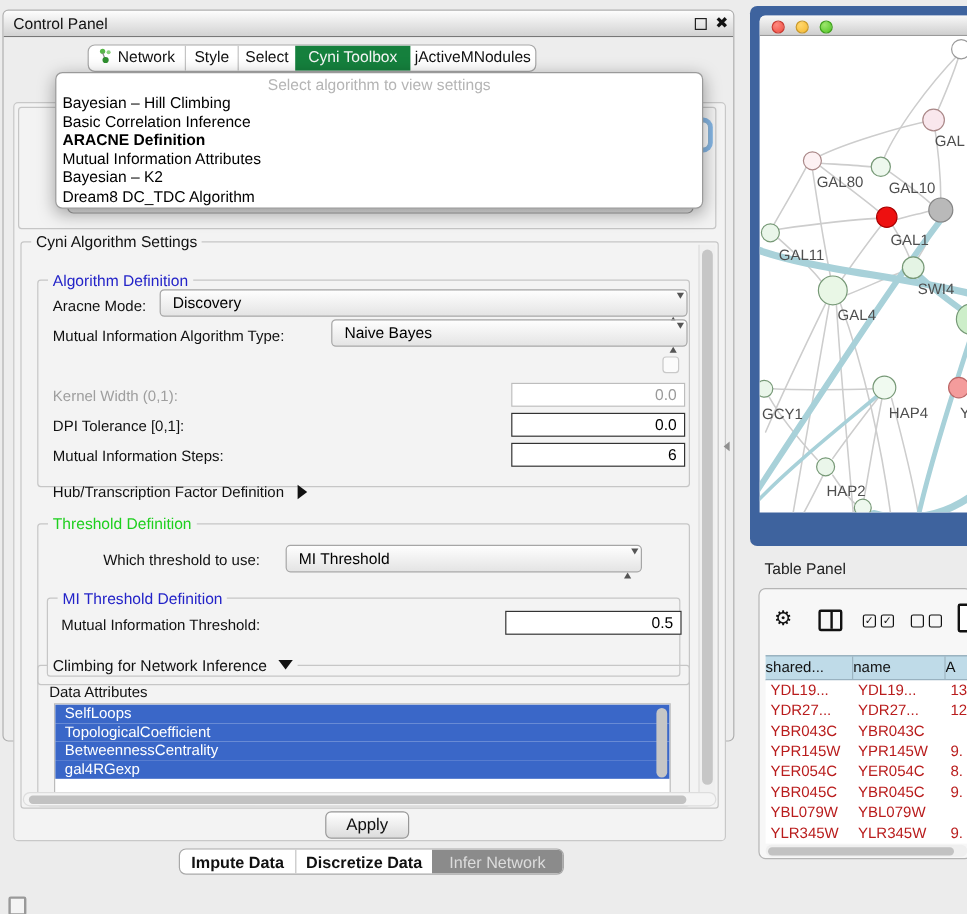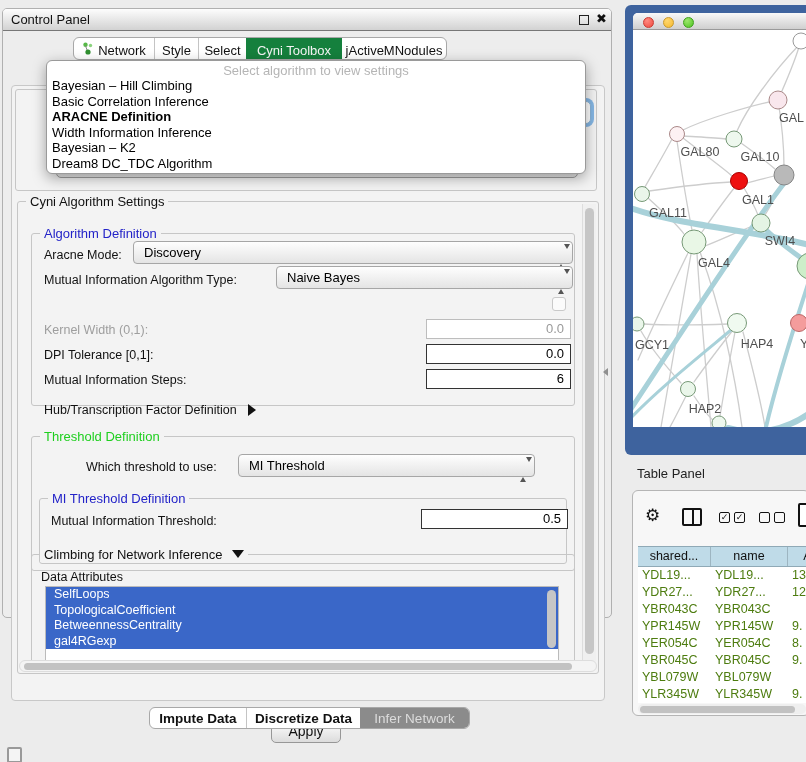--- a/index.html
+++ b/index.html
@@ -16,22 +16,22 @@
   #cp-titlebar { left:0; top:0; width:608px; height:22px;
     background:linear-gradient(#fdfdfd,#d2d2d2); border-bottom:1px solid #777;
     border-radius:4px 4px 0 0; }
   #cp-title { left:8px; top:3px; font-size:13px; color:#111; }
   #float-btn { left:576px; top:6px; width:10px; height:10px; border:1.5px solid #222; }
   #close-btn { left:593px; top:2px; font-size:13px; font-weight:bold; color:#111; }
 
   
   #tab-bar { left:70px; top:28px; height:23px; display:flex;
     border:1px solid #a8a8a8; border-radius:6px; overflow:hidden; background:#fff; }
-  .tab { height:100%; display:flex; align-items:center; justify-content:center;
-    font-size:13px; color:#111; border-left:1px solid #c4c4c4; padding:12px 2px; }
+  .tab { height:100%; display:flex; justify-content:center;
+    font-size:13px; color:#111; border-left:1px solid #c4c4c4; padding:2px 2px; }
   .tab:first-child { border-left:none; }
   .tab.selected { background:#15803d; color:#f5f5f5; border-left:none; }
   .tab.selected + .tab { border-left:none; }
   .tab .net-ic { margin-right:5px; display:inline-block; }
 
   
   #content-panel { left:8px; top:76px; width:594px; height:616px;
     background:#f3f3f3; border:1px solid #c8c8c8; border-radius:4px; }
 
   
@@ -101,21 +101,21 @@
     border-left:1px solid #ddd; }
   #v-thumb { position:absolute; left:2px; top:4px; width:9px; height:446px;
     background:#c6c6c6; border-radius:5px; }
   #h-scroll { left:16px; top:651px; width:578px; height:12px; background:#f4f4f4;
     border:1px solid #ddd; border-radius:6px; }
   #h-thumb { position:absolute; left:4px; top:1.5px; width:548px; height:7px;
     background:#c2c2c2; border-radius:4px; }
 
   #apply-btn { left:268px; top:667px; width:70px; height:23px;
     background:linear-gradient(#ffffff,#dcdcdc); border:1px solid #979797; border-radius:5px;
-    text-align:center; line-height:21px; font-size:14px;margin-top:44px; }
+    text-align:center; line-height:21px; font-size:14px; }
 
   #bottom-tabs { left:146px; top:698px; height:22px; display:flex;
     border:1px solid #a8a8a8; border-radius:6px; overflow:hidden; background:#fff; }
   .btab { height:100%; display:flex; align-items:center; justify-content:center;
     font-size:13.5px; font-weight:bold; color:#111; border-left:1px solid #c4c4c4; }
   .btab:first-child { border-left:none; }
   .btab.selected { background:#8b8b8b; color:#dcdcdc; border-left:none; font-weight:normal; }
 
   
   #splitter-arrow { left:603px; top:368px; width:0; height:0;
@@ -147,25 +147,25 @@
   #col-icon i { position:absolute; left:8px; top:0; width:2px; height:14px; background:#111; display:block; }
   .cb-pair { top:21px; display:flex; gap:4px; }
   .cb { width:11px; height:11px; border:1.5px solid #111; border-radius:2px; font-size:9px;
     line-height:9px; text-align:center; color:#111; }
   #checked-pair { left:86px; }
   #unchecked-pair { left:126px; }
   #doc-icon { left:165px; top:12px; width:18px; height:24px; border:2px solid #111; border-radius:2px; background:#fff; }
 
   #table-header { left:5px; top:55px; width:190px; height:21px; display:flex;
     background:#bfdbe8; border-top:1px solid #8fa9b6; border-bottom:1px solid #8fa9b6; }
-  .th { height:100%; text-align:center; font-size:12.5px; line-height:19px; color:#111;
+  .th { height:100%; text-align:left; font-size:12.5px; line-height:19px; color:#111;
     border-right:1px solid #9db5c1; overflow:hidden; }
   #table-rows { left:5px; top:76px; width:190px; height:136px; background:#fff; overflow:hidden; }
   .tr { display:flex; height:17px; }
-  .td { font-size:12.5px; line-height:17px; padding-left:4px; color:#4d7c0f; overflow:hidden; white-space:nowrap; }
+  .td { font-size:12.5px; line-height:17px; padding-left:4px; color:#b91c1c; overflow:hidden; white-space:nowrap; }
   #table-hscroll { left:5px; top:213px; width:168px; height:10px; background:#efefef; border-radius:5px; }
   #table-hthumb { position:absolute; left:2px; top:1.5px; width:155px; height:7px; background:#c2c2c2; border-radius:4px; }
 </style>
 </head>
 <body>
 
 <div id="control-panel" class="abs">
   <div id="cp-titlebar" class="abs">
     <span id="cp-title" class="abs">Control Panel</span>
     <span id="float-btn" class="abs"></span>
@@ -201,21 +201,21 @@
   <div id="hidden-group" class="abs groupbox"></div>
   <div id="focus-combo" class="abs"></div>
   <div id="bg-combo" class="abs">galFiltered.sif default node</div>
 
   <div id="algo-popup" class="abs">
     <div id="popup-placeholder">Select algorithm to view settings</div>
     <div id="popup-items">
         <div class="popup-item">Bayesian – Hill Climbing</div>
         <div class="popup-item">Basic Correlation Inference</div>
         <div class="popup-item bold">ARACNE Definition</div>
-        <div class="popup-item">Width Information Inference</div>
+        <div class="popup-item">Mutual Information Attributes</div>
         <div class="popup-item">Bayesian – K2</div>
         <div class="popup-item">Dream8 DC_TDC Algorithm</div>
       </div>
   </div>
 
   <div id="cyni-group" class="abs groupbox">
     <span class="group-label">Cyni Algorithm Settings</span>
   </div>
 
   <div id="algdef-group" class="abs groupbox">

